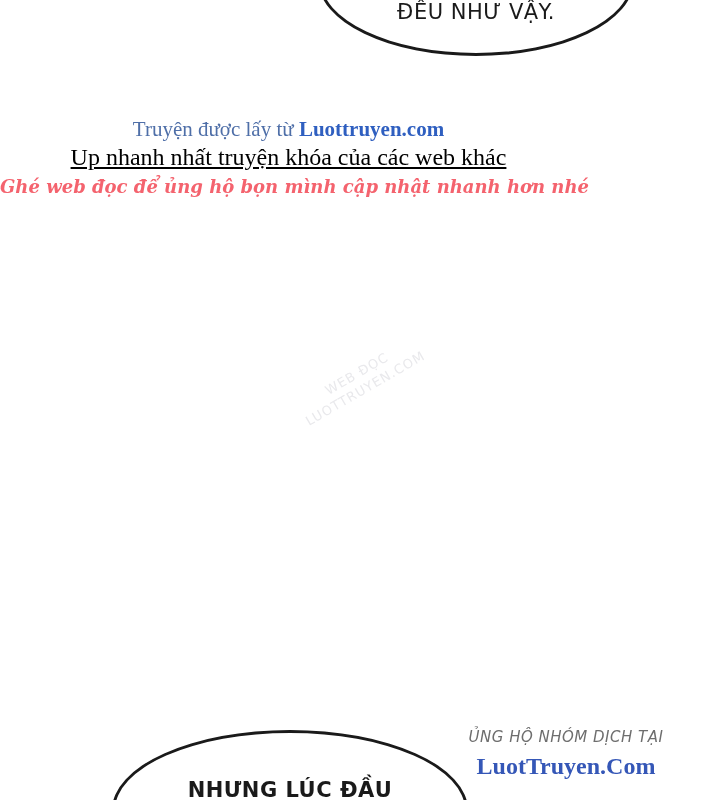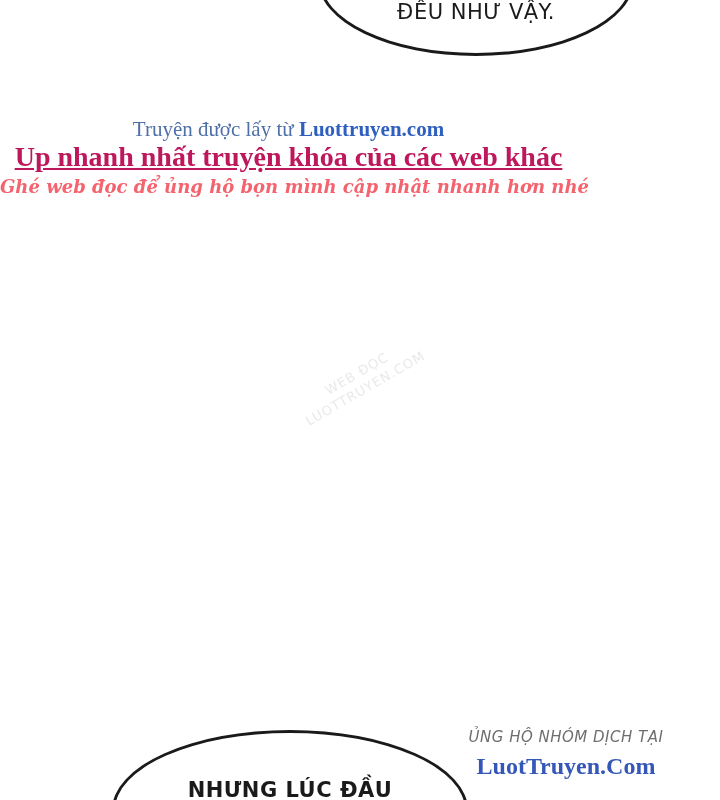--- a/index.html
+++ b/index.html
@@ -56,23 +56,23 @@
     color: #4f6fa8;
     line-height: 26px;
     white-space: nowrap;
   }
   .promo-line1 .brand {
     font-weight: 700;
     color: #2f5fc0;
   }
   .promo-line2 {
     font-family: "Liberation Serif", serif;
-    font-size: 28px;
-    font-weight: 700;
-    color: #be185d;
+    font-size: 24px;
+    font-weight: 400;
+    color: #000000;
     text-decoration: underline;
     line-height: 30px;
     white-space: nowrap;
   }
   .promo-line3 {
     font-family: "DejaVu Serif", serif;
     font-style: italic;
     font-size: 18px;
     color: #f4636e;
     line-height: 30px;

